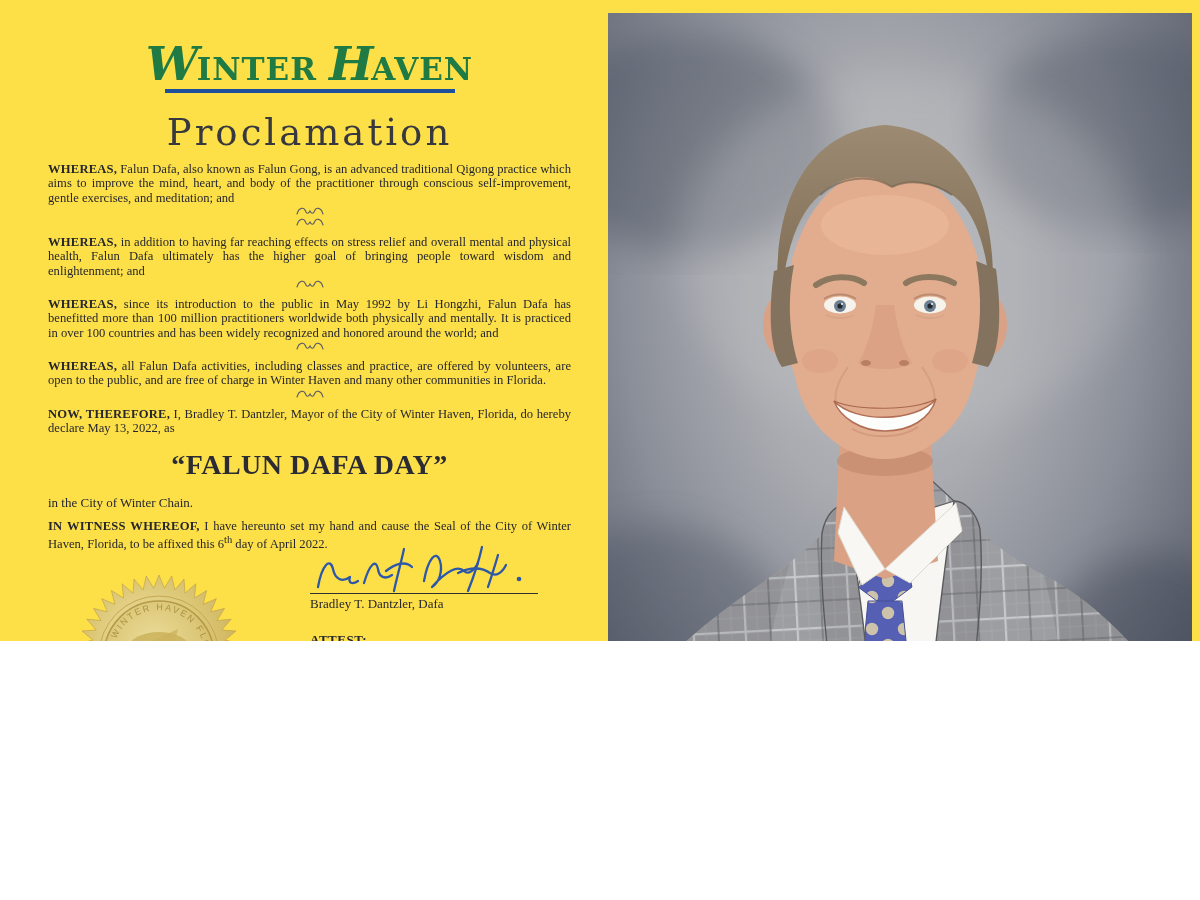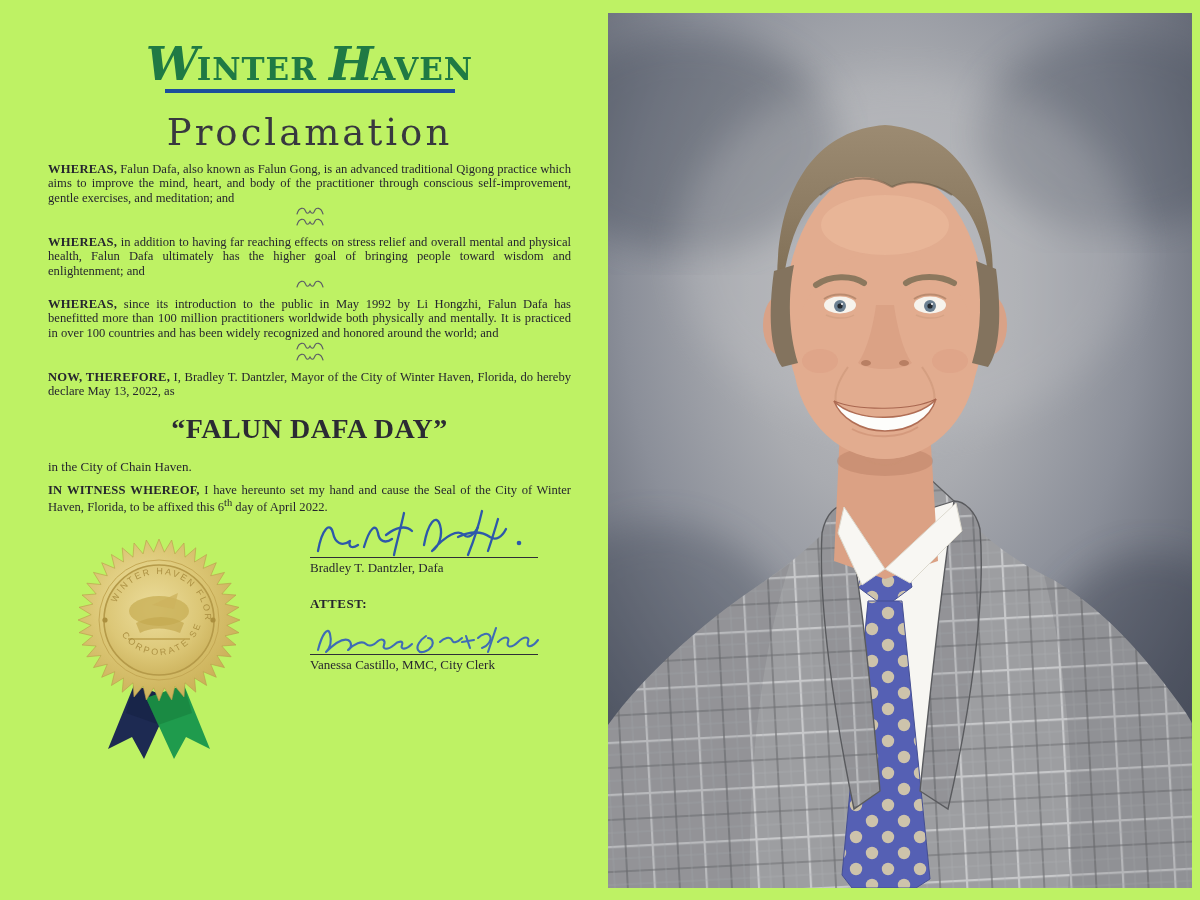--- a/index.html
+++ b/index.html
@@ -1,16 +1,16 @@
 <!DOCTYPE html>
 <html><head>
 <meta charset="utf-8">
 <style>
   html,body{margin:0;padding:0;background:#fff;}
-  .page{position:relative;width:1200px;height:900px;background:#bef264;overflow:hidden;
+  .page{position:relative;width:1200px;height:641px;background:#fde047;overflow:hidden;
         font-family:"Liberation Serif", serif;color:#26262e;}
   
   .doc{position:absolute;left:48px;top:0;width:523px;}
   .logo{margin-top:40px;text-align:center;line-height:1;}
   .logo-line1{font-family:"DejaVu Serif", serif;color:#1f7a44;font-weight:bold;white-space:nowrap;}
   .logo-big{font-size:47px;font-style:italic;letter-spacing:-2px;}
   .logo-caps{font-size:31px;letter-spacing:1px;}
   .logo-gap{display:inline-block;width:12px;}
   .logo-underline{width:290px;height:0;border-bottom:4px solid #1c4f9c;margin:2px auto 4px;}
   .logo-tagline{font-family:"DejaVu Serif", serif;font-size:25px;font-weight:bold;font-style:italic;color:#1c4f9c;}
@@ -59,28 +59,29 @@
     <p class="para"><span class="lead">WHEREAS,</span> <span>in addition to having far reaching effects on stress relief and overall mental and physical health, Falun Dafa ultimately has the higher goal of bringing people toward wisdom and enlightenment; and</span></p>
     <div class="orn"><svg width="30" height="10" viewBox="0 0 30 10">
           <path d="M2 8 C4 1 9 1 10.5 5 C11.5 8 13.5 8 15 5 C16.5 8 18.5 8 19.5 5 C21 1 26 1 28 8" fill="none" stroke="#5b5b66" stroke-width="1.1" stroke-linecap="round"></path>
         </svg></div>
 
     <p class="para"><span class="lead">WHEREAS,</span> <span>since its introduction to the public in May 1992 by Li Hongzhi, Falun Dafa has benefitted more than 100 million practitioners worldwide both physically and mentally. It is practiced in over 100 countries and has been widely recognized and honored around the world; and</span></p>
     <div class="orn"><svg width="30" height="10" viewBox="0 0 30 10">
           <path d="M2 8 C4 1 9 1 10.5 5 C11.5 8 13.5 8 15 5 C16.5 8 18.5 8 19.5 5 C21 1 26 1 28 8" fill="none" stroke="#5b5b66" stroke-width="1.1" stroke-linecap="round"></path>
         </svg></div>
 
+    <p class="para"><span class="lead">WHEREAS,</span> <span>all Falun Dafa activities, including classes and practice, are offered by volunteers, are open to the public, and are free of charge in Winter Haven and many other communities in Florida.</span></p>
     <div class="orn"><svg width="30" height="10" viewBox="0 0 30 10">
           <path d="M2 8 C4 1 9 1 10.5 5 C11.5 8 13.5 8 15 5 C16.5 8 18.5 8 19.5 5 C21 1 26 1 28 8" fill="none" stroke="#5b5b66" stroke-width="1.1" stroke-linecap="round"></path>
         </svg></div>
 
     <p class="para"><span class="lead">NOW, THEREFORE,</span> <span>I, Bradley T. Dantzler, Mayor of the City of Winter Haven, Florida, do hereby declare May 13, 2022, as</span></p>
 
     <div class="decl-heading">“FALUN DAFA DAY”</div>
-    <div class="decl-sub">in the City of Chain Haven.</div>
+    <div class="decl-sub">in the City of Winter Chain.</div>
 
     <p class="para"><span class="lead">IN WITNESS WHEREOF,</span> <span>I have hereunto set my hand and cause the Seal of the City of Winter Haven, Florida, to be affixed this 6</span><sup>th</sup><span> day of April 2022.</span></p>
 
     <div class="closing">
 
       <div class="seal-wrap">
         <svg width="206" height="230" viewBox="0 0 206 230">
           <defs>
             <radialGradient id="goldGrad" cx="42%" cy="38%" r="75%">
               <stop offset="0" stop-color="#efe2a4"></stop>

